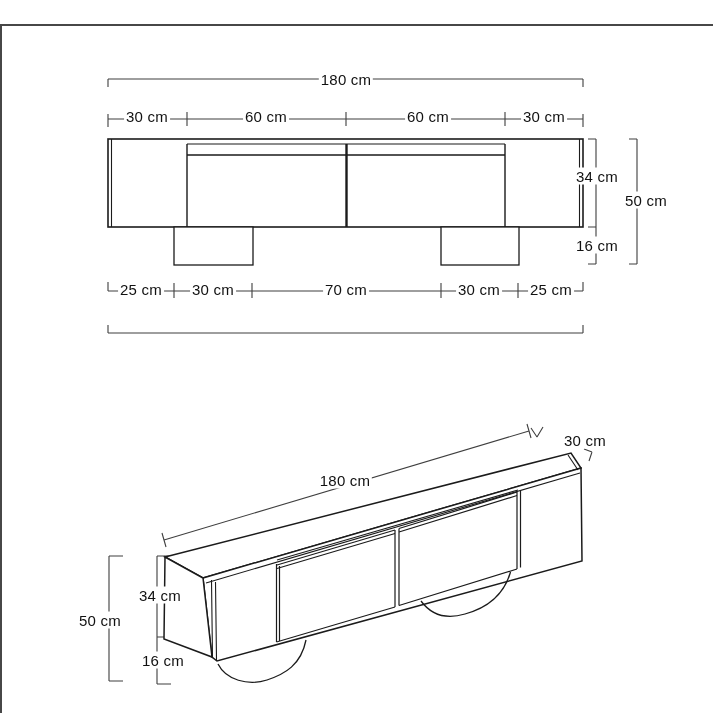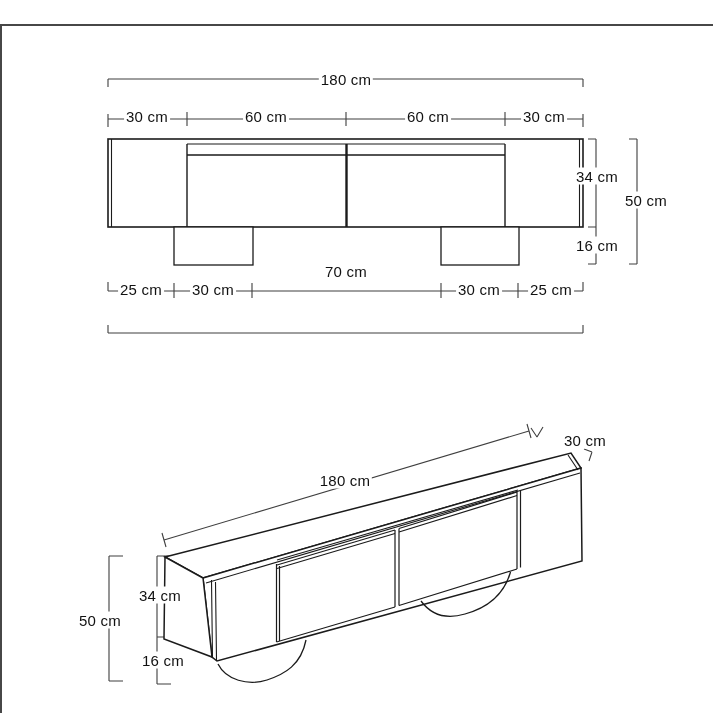--- a/index.html
+++ b/index.html
@@ -98,21 +98,21 @@
   <span class="lbl" style="left:346px;top:55px;">180 cm</span>
   <span class="lbl" style="left:147px;top:92px;">30 cm</span>
   <span class="lbl" style="left:266px;top:92px;">60 cm</span>
   <span class="lbl" style="left:428px;top:92px;">60 cm</span>
   <span class="lbl" style="left:544px;top:92px;">30 cm</span>
   <span class="lbl" style="left:597px;top:152px;">34 cm</span>
   <span class="lbl" style="left:646px;top:176px;">50 cm</span>
   <span class="lbl" style="left:597px;top:221px;">16 cm</span>
   <span class="lbl" style="left:141px;top:265px;">25 cm</span>
   <span class="lbl" style="left:213px;top:265px;">30 cm</span>
-  <span class="lbl" style="left:346px;top:247px;">70 cm</span>
+  <span class="lbl" style="left:346px;top:265px;">70 cm</span>
   <span class="lbl" style="left:479px;top:265px;">30 cm</span>
   <span class="lbl" style="left:551px;top:265px;">25 cm</span>
 
   <span class="lbl" style="left:345px;top:456px;">180 cm</span>
   <span class="lbl" style="left:585px;top:416px;">30 cm</span>
   <span class="lbl" style="left:160px;top:571px;">34 cm</span>
   <span class="lbl" style="left:100px;top:596px;">50 cm</span>
   <span class="lbl" style="left:163px;top:636px;">16 cm</span>
 
 </div>

